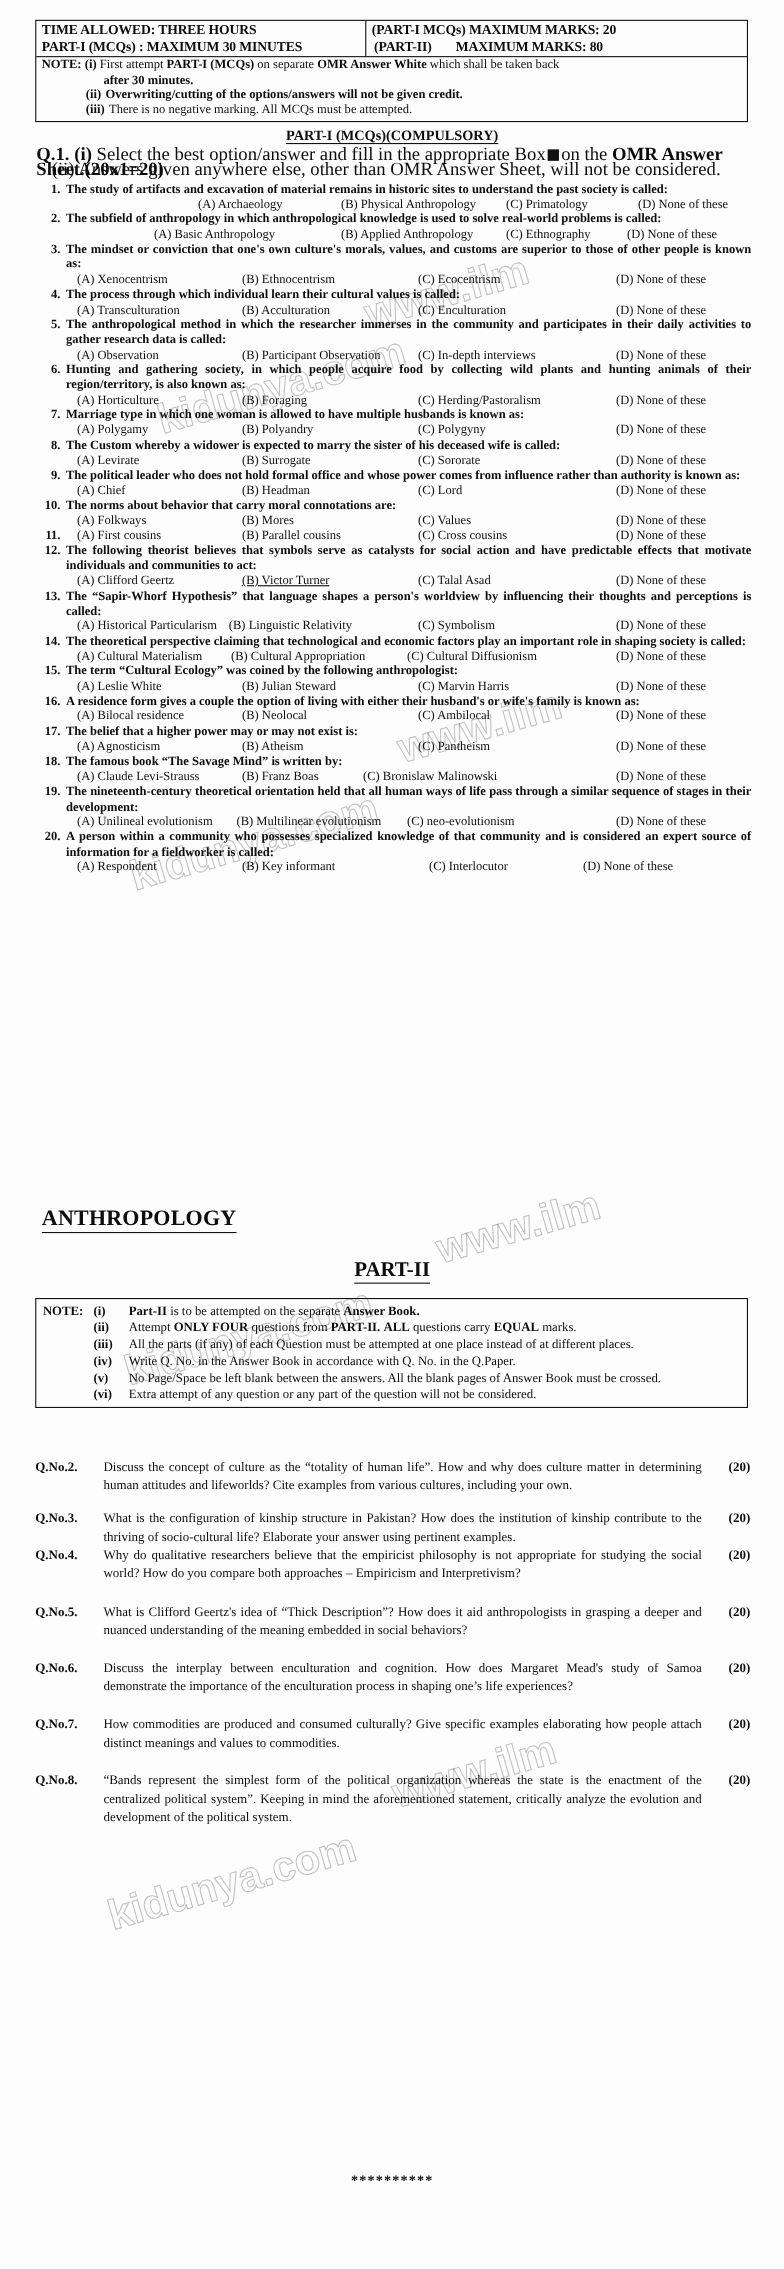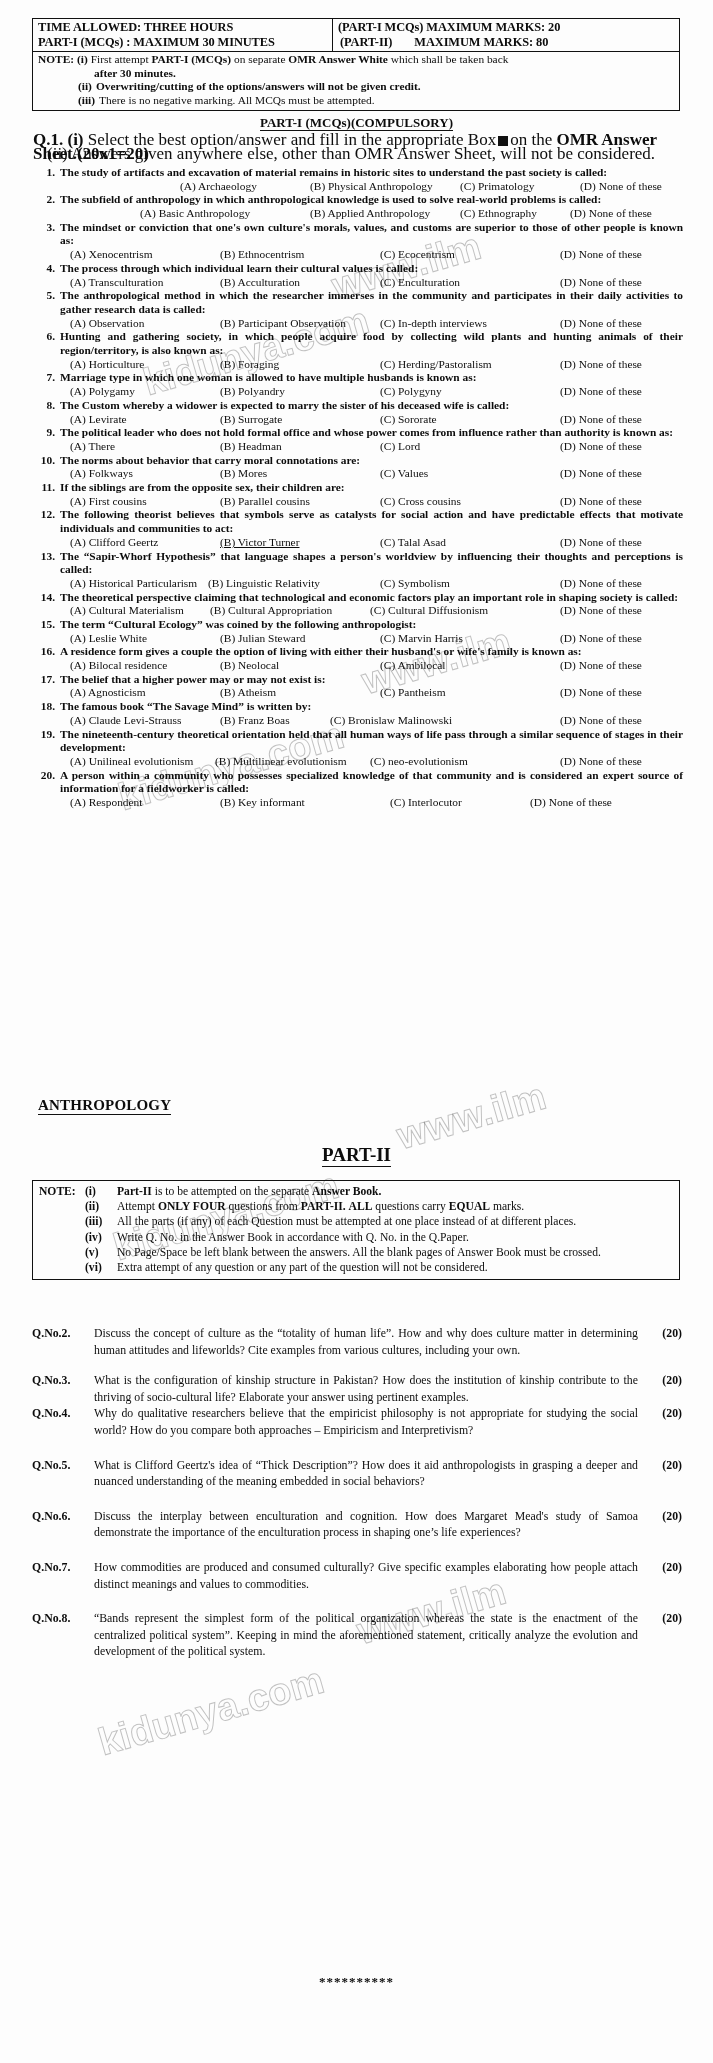--- a/index.html
+++ b/index.html
@@ -176,21 +176,21 @@
     position: absolute;
     white-space: nowrap;
     top: 0;
   }
 
   
   .subject {
     position: absolute;
     left: 38px;
     top: 1097px;
-    font-size: 15px;
+    font-size: 20px;
     font-weight: 700;
     letter-spacing: 0.2px;
     font-variant: small-caps;
   }
   .subject span { border-bottom: 1.4px solid #111; padding-bottom: 1px; }
 
   .part2-title {
     position: absolute;
     left: 0; top: 1144px;
     width: 713px;
@@ -403,21 +403,21 @@
               <span style="left: 320px;">(C) Sororate</span>
               <span style="left: 500px;">(D) None of these</span>
             </div>
           </div>
         </div>
         <div class="mcq">
           <div class="mcq-num">9.</div>
           <div class="mcq-body">
             <div class="mcq-stem just">The political leader who does not hold formal office and whose power comes from influence rather than authority is known as:</div>
             <div class="opts">
-              <span style="left: 10px;">(A) There</span>
+              <span style="left: 10px;">(A) Chief</span>
               <span style="left: 160px;">(B) Headman</span>
               <span style="left: 320px;">(C) Lord</span>
               <span style="left: 500px;">(D) None of these</span>
             </div>
           </div>
         </div>
         <div class="mcq">
           <div class="mcq-num">10.</div>
           <div class="mcq-body">
             <div class="mcq-stem">The norms about behavior that carry moral connotations are:</div>
@@ -425,21 +425,20 @@
               <span style="left: 10px;">(A) Folkways</span>
               <span style="left: 160px;">(B) Mores</span>
               <span style="left: 320px;">(C) Values</span>
               <span style="left: 500px;">(D) None of these</span>
             </div>
           </div>
         </div>
         <div class="mcq">
           <div class="mcq-num">11.</div>
           <div class="mcq-body">
-            <div class="mcq-stem">If the siblings are from the opposite sex, their children are:</div>
             <div class="opts">
               <span style="left: 10px;">(A) First cousins</span>
               <span style="left: 160px;">(B) Parallel cousins</span>
               <span style="left: 320px;">(C) Cross cousins</span>
               <span style="left: 500px;">(D) None of these</span>
             </div>
           </div>
         </div>
         <div class="mcq">
           <div class="mcq-num">12.</div>

